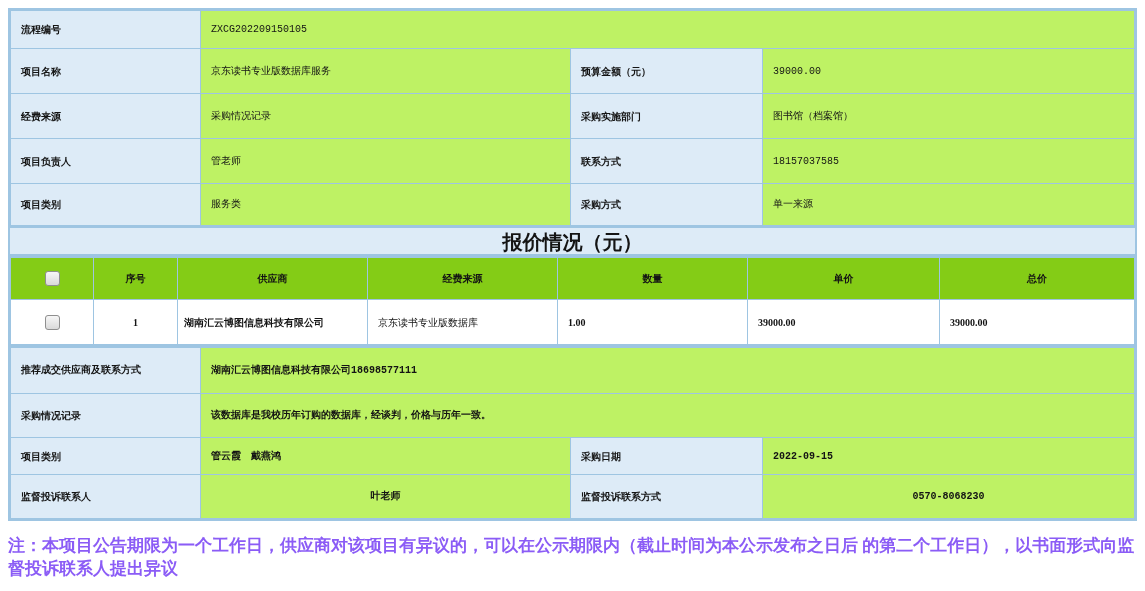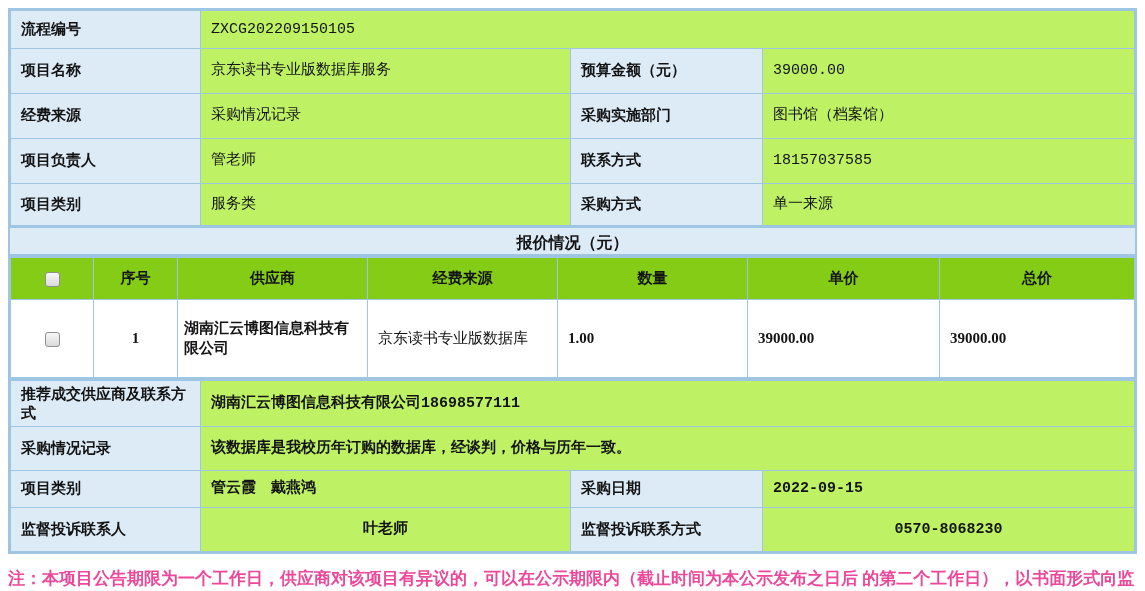--- a/index.html
+++ b/index.html
@@ -8,53 +8,53 @@
     width:1145px; height:591px;
     padding:8px;
     font-family:"Liberation Serif","DejaVu Serif",serif;
     color:#141414;
   }
   .wrapper { width:1129px; border:2px solid #9ec5e2; background:#fff; }
   table { border-collapse:collapse; table-layout:fixed; width:100%; }
   td {
     border:1px solid #9ec5e2;
     padding:3px 10px;
-    font-size:15px;
+    font-size:10px;
     line-height:1.3;
     vertical-align:middle;
     overflow:hidden;
   }
   .lbl { background:#ddebf7; font-weight:bold; }
   .val { background:#bef264;font-family:Liberation Mono, monospace; }
   .bold { font-weight:bold; }
   .center { text-align:center; }
   
   .quote-title {
     background:#ddebf7;
     border-top:2px solid #9ec5e2;
     border-bottom:3px solid #9ec5e2;
-    font-weight:bold; font-size:16px;
+    font-weight:bold; font-size:20px;
     text-align:center;
     height:31px; line-height:29px;
   }
   .quote-table td { border:1px solid #9ec5e2; }
   .quote-table .head td { background:#84cc16; font-weight:bold; text-align:center; }
   .info-bottom { border-top:3px solid #9ec5e2; }
   .checkbox {
     display:inline-block; width:15px; height:15px;
     background:linear-gradient(#f7f7f7,#dadada);
     border:1px solid #8f8f8f; border-radius:3px;
     vertical-align:middle;
   }
   .note {
     margin-top:14px;
     font-weight:bold;
     font-size:17px;
     line-height:1.35;
-    color:#ec4899;
+    color:#8b5cf6;
   }
 </style>
 </head>
 <body>
 
 <div class="wrapper">
 
   <table class="info-top">
     <colgroup>
         <col style="width:190px">
@@ -116,21 +116,21 @@
       <td>经费来源</td>
       <td>数量</td>
       <td>单价</td>
       <td>总价</td>
     </tr>
     <tr style="height:45px">
       <td class="center">
         <span class="checkbox"></span>
       </td>
       <td class="center bold">1</td>
-      <td class="bold" style="padding:19px 6px">湖南汇云博图信息科技有限公司</td>
+      <td class="bold" style="padding:12px 6px">湖南汇云博图信息科技有限公司</td>
       <td>京东读书专业版数据库</td>
       <td class="bold">1.00</td>
       <td class="bold">39000.00</td>
       <td class="bold">39000.00</td>
     </tr>
   </tbody>
     </table>
 
   <table class="info-bottom">
     <colgroup>

